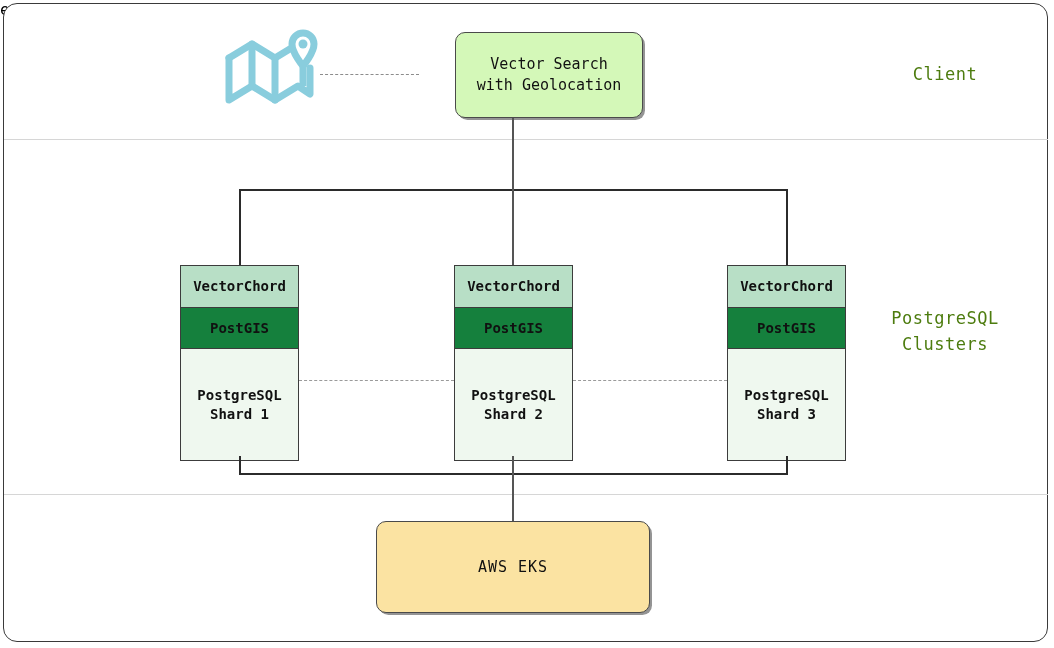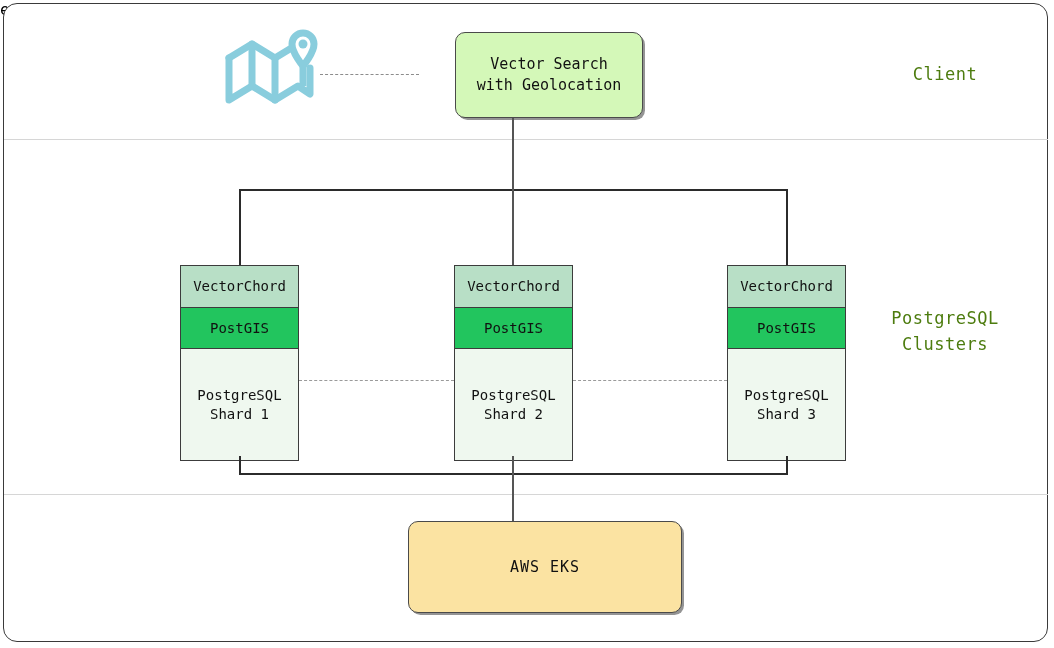--- a/index.html
+++ b/index.html
@@ -85,49 +85,49 @@
     color: #111111;
     white-space: pre-line;
     box-shadow: 2.5px 2.5px 0 -0.5px rgba(60,60,60,0.55);
   }
   .node-client {
     background: #d4f8b8;
   }
   .node-infra {
     background: #fbe3a2;
     letter-spacing: 1px;
-    margin-left: 32px;
   }
 
   
   .shard {
     position: absolute;
     width: 119px;
     box-sizing: border-box;
   }
   .shard-seg {
     box-sizing: border-box;
     border: 1.4px solid #3c3c3c;
     display: flex;
     align-items: center;
     justify-content: center;
     text-align: center;
     font-size: 14px;
     line-height: 19px;
     color: #111111;
     white-space: pre-line;
+    font-weight: bold;
   }
   .seg-top {
     height: 43px;
     background: #b8dfc6;
     border-bottom-width: 1.4px;
   }
   .seg-mid {
     height: 41px;
-    background: #22c55e;
+    background: #15803d;
     border-top: none;
   }
   .seg-body {
     height: 112px;
     background: #eff8ef;
     border-top: none;
   }
 
   
   .map-icon {

